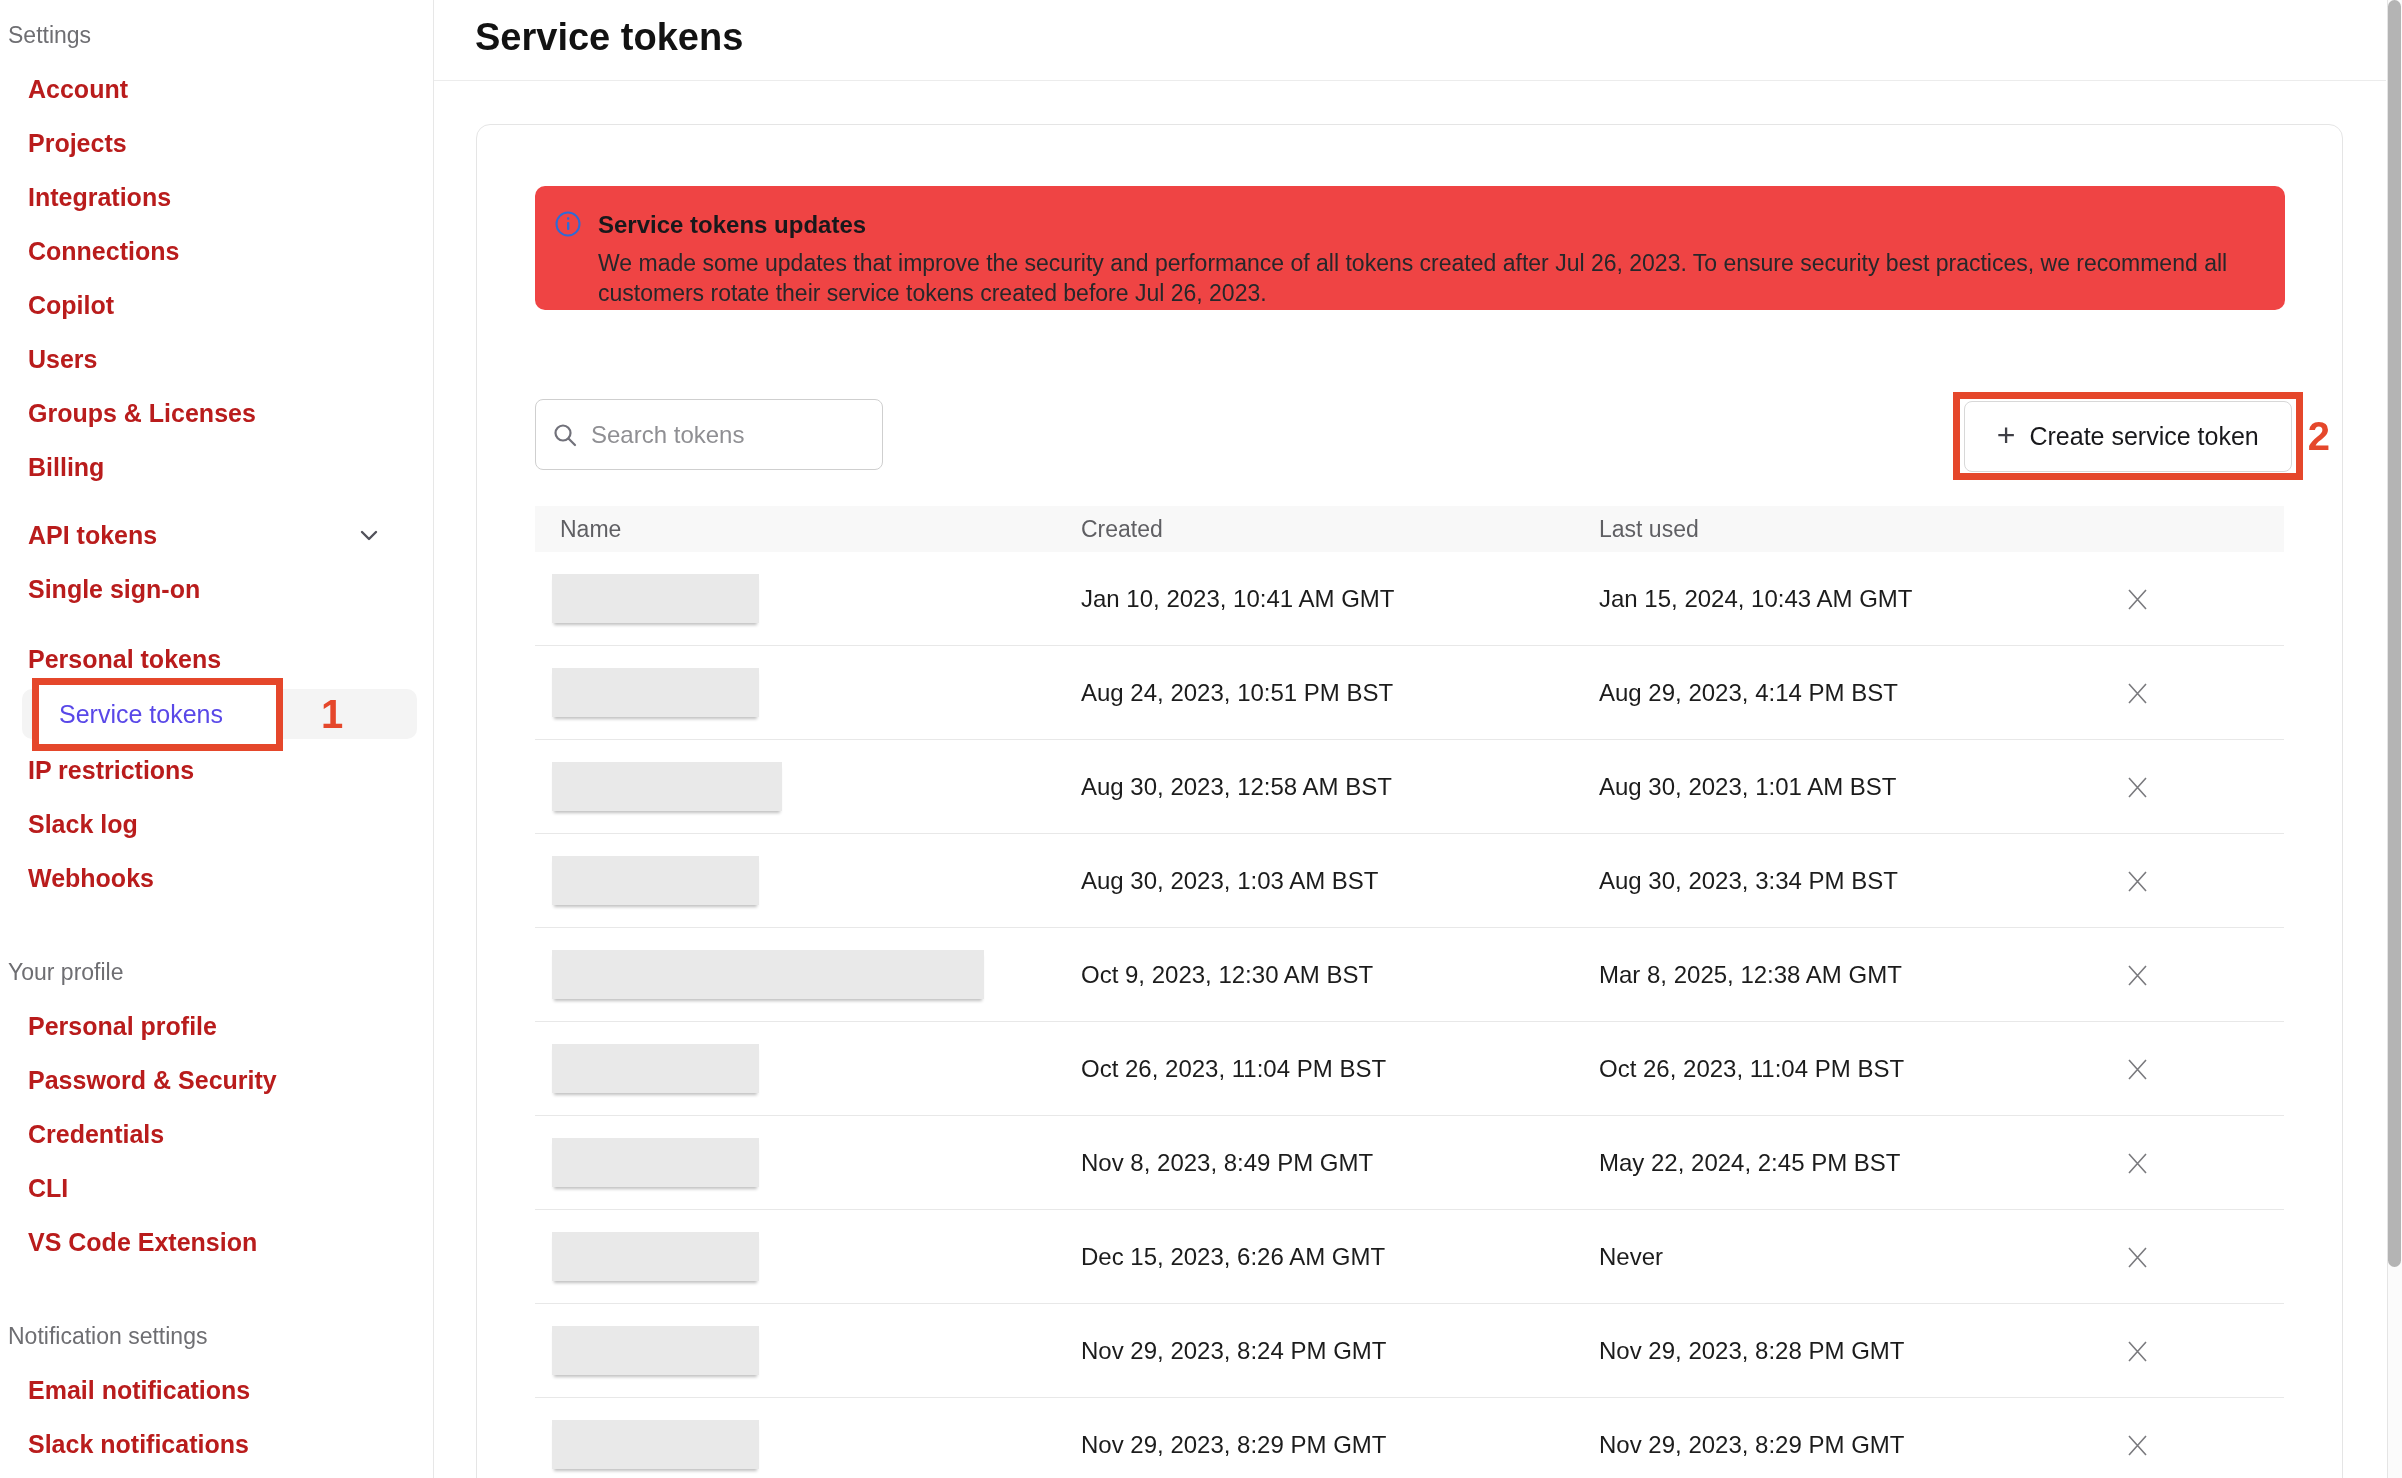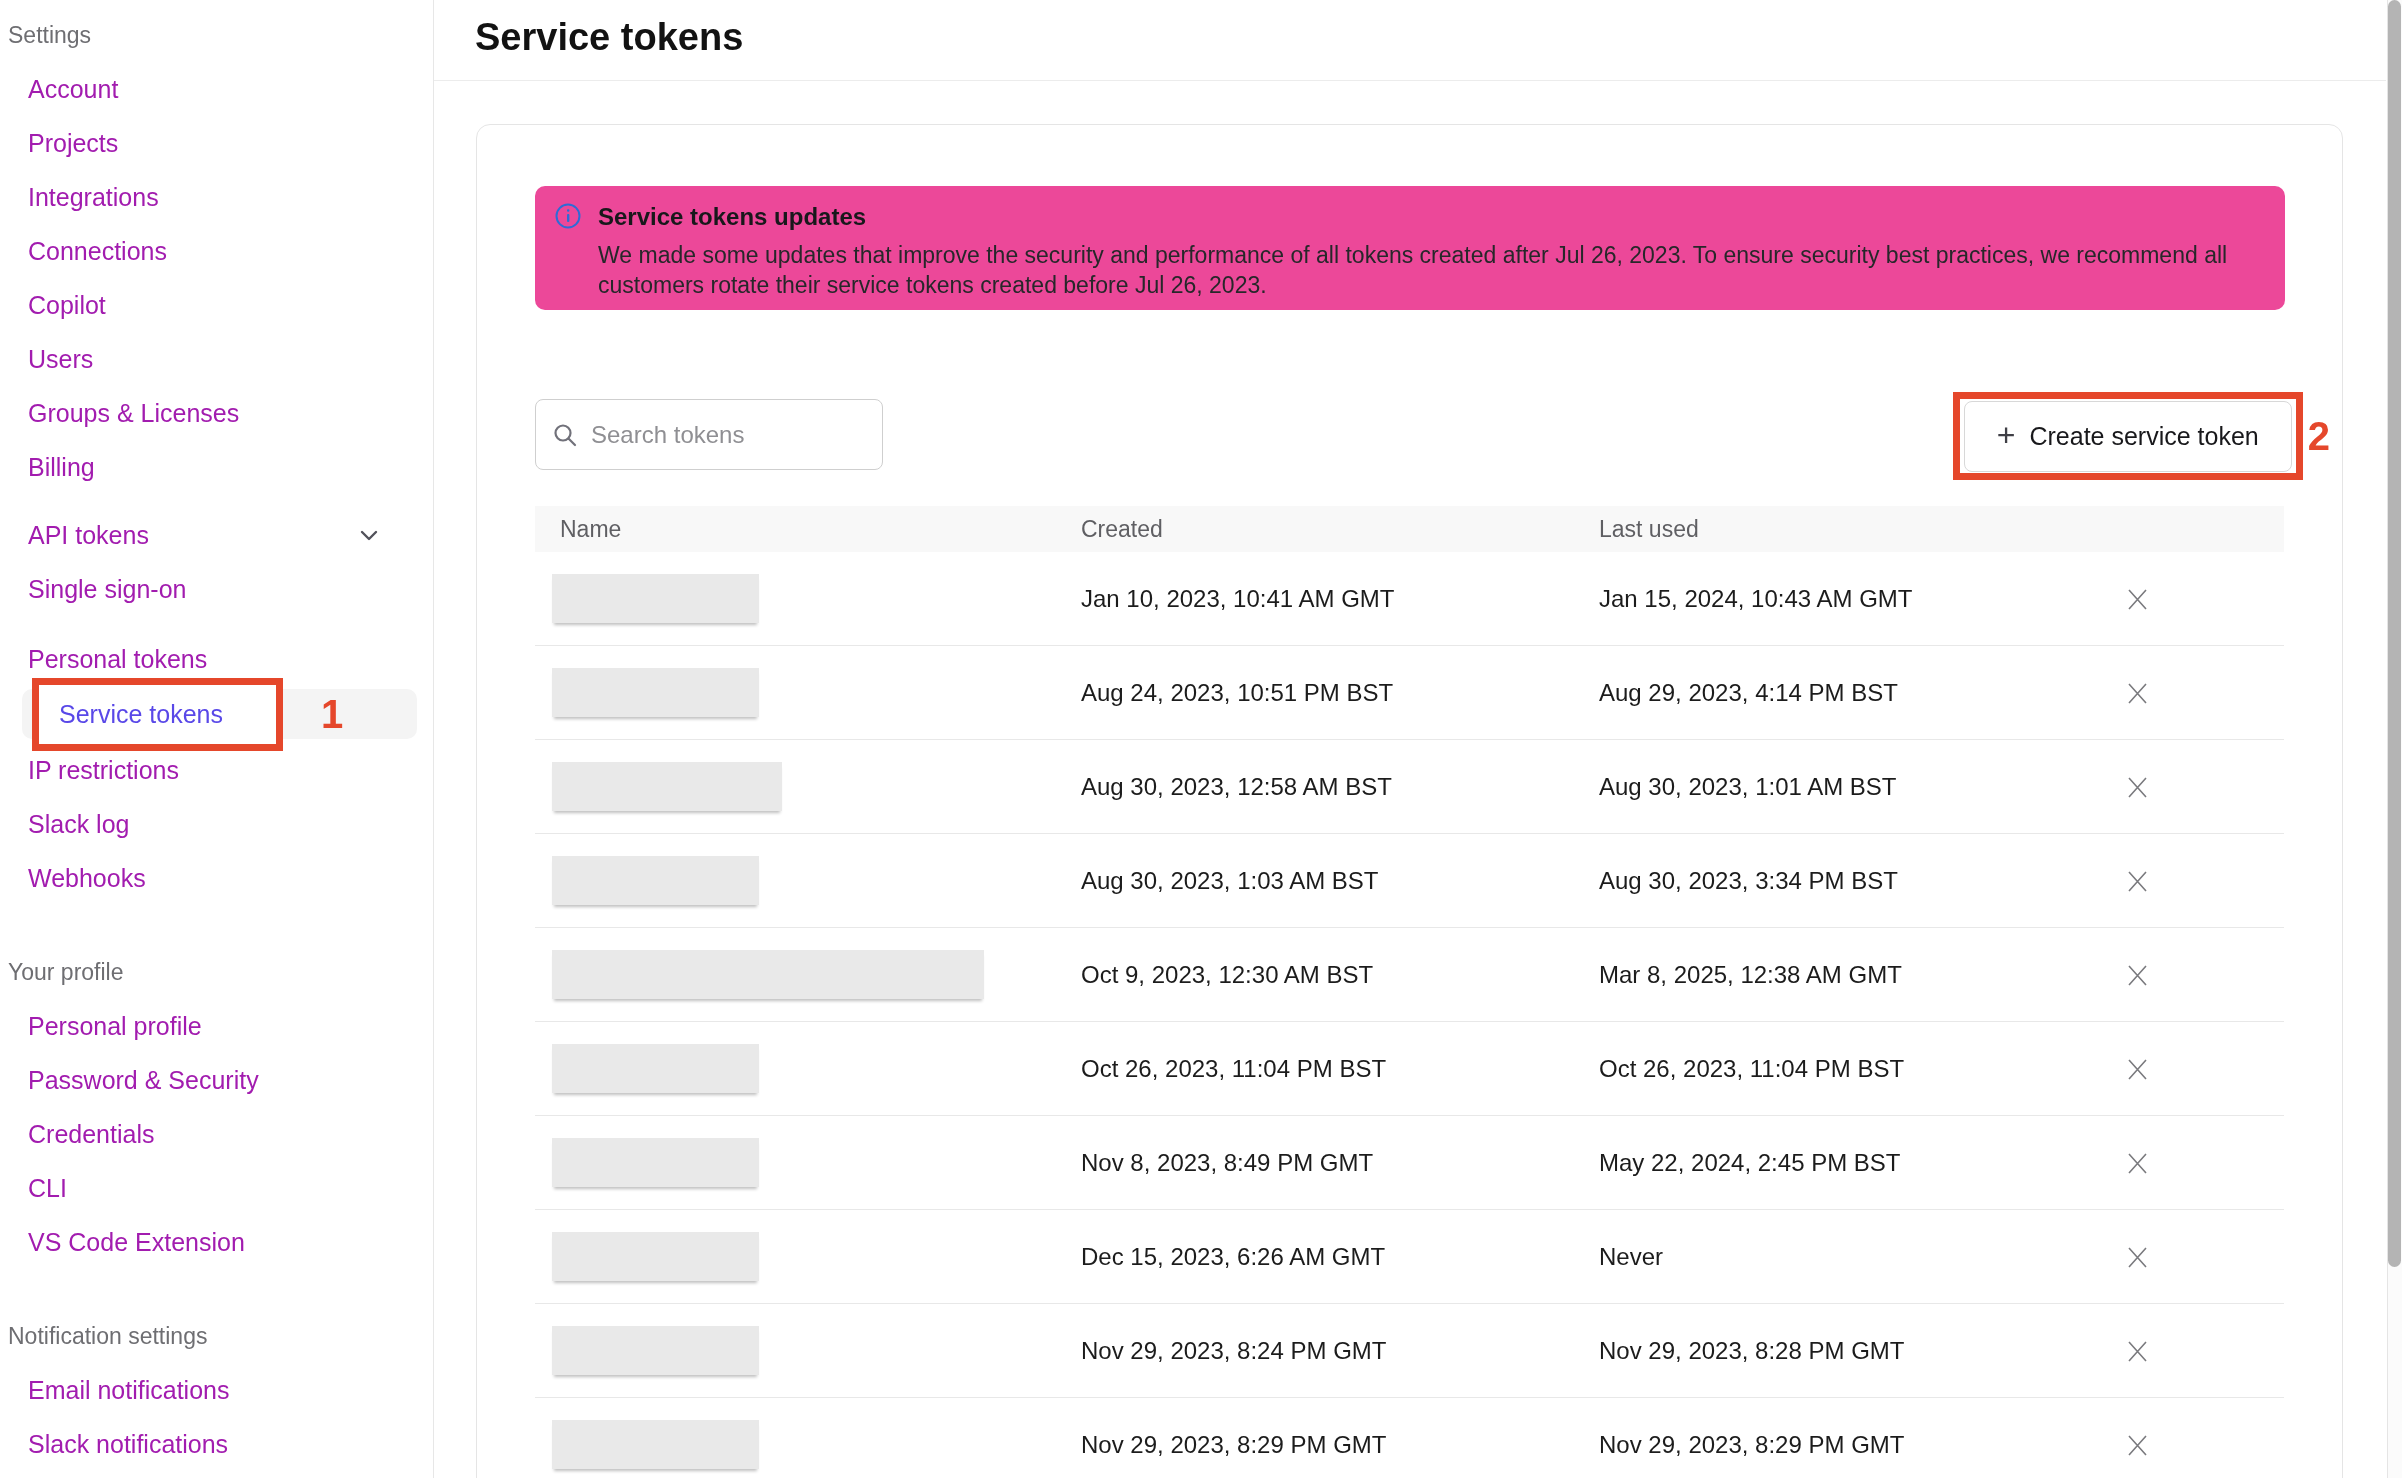--- a/index.html
+++ b/index.html
@@ -6,21 +6,21 @@
   html,body { width:2402px; height:1478px; overflow:hidden; background:#fff;
     font-family:"Liberation Sans", sans-serif; color:#1c1c1c; }
   body { position:relative; }
 
   
   .sidebar { position:absolute; left:0; top:0; width:434px; height:1478px;
     border-right:1px solid #e7e7e7; background:#fff; padding-top:8px; }
   .sb-header { height:54px; display:flex; align-items:center; padding-left:8px;
     color:#6e6e72; font-size:23px; font-weight:500; }
   .sb-item { height:54px; display:flex; align-items:center; padding-left:28px;
-    color:#a21caf; font-size:25px; font-weight:400; cursor:pointer; }
+    color:#b91c1c; font-size:25px; font-weight:700; cursor:pointer; }
   .sb-item.sub { padding-left:28px; }
   .mt14 { margin-top:14px; } .mt16 { margin-top:16px; } .mt40 { margin-top:40px; } .mtn8 { margin-top:-8px;text-align:right; }
   .chevron { margin-left:auto; margin-right:52px; display:flex; }
 
   .sb-active-row { position:relative; height:73px; display:flex; align-items:center; margin-top:-8px; }
   .active-pill { position:absolute; left:22px; right:16px; top:11px; height:50px;
     background:#f4f4f4; border-radius:10px; }
   .red-box-1 { position:relative; margin-left:32px; width:251px; height:73px;
     background:#fff; border:7px solid #e5472b; display:flex; align-items:center; padding-left:20px;
     color:#5948e8; font-size:25px; font-weight:500; }
@@ -29,21 +29,21 @@
 
   
   .page-title { position:absolute; left:475px; top:16px; font-size:38px; font-weight:700; color:#121212; }
   .title-divider { position:absolute; left:434px; right:16px; top:80px; border-top:1px solid #ececec; }
 
   
   .card { position:absolute; left:476px; top:124px; width:1867px; height:1500px;
     background:#fff; border:1px solid #e5e5e5; border-radius:14px; }
 
   .banner { display:flex; gap:17px; margin:61px 57px 0 58px; height:124px;
-    background:#ec4899; border-radius:10px; padding:15px 45px 0 20px; }
+    background:#ef4444; border-radius:10px; padding:23px 45px 0 20px; }
   .info-icon { flex:0 0 26px; margin-top:2px; }
   .banner-title { font-size:24px; font-weight:700; color:#18181b; margin-top:2px; }
   .banner-body { font-size:23px; line-height:30px; color:#27272a; margin-top:9px; }
 
   .toolbar { position:relative; margin:89px 58px 0 58px; height:71px; }
   .search-box { width:348px; height:71px; border:1px solid #cfcfcf; border-radius:8px;
     display:flex; align-items:center; padding:0 16px; gap:13px; background:#fff; }
   .search-box input { border:none; outline:none; flex:1; font-size:24px;
     font-family:"Liberation Sans", sans-serif; color:#27272a; background:transparent; }
   .search-box input::placeholder { color:#8f8f93; }

